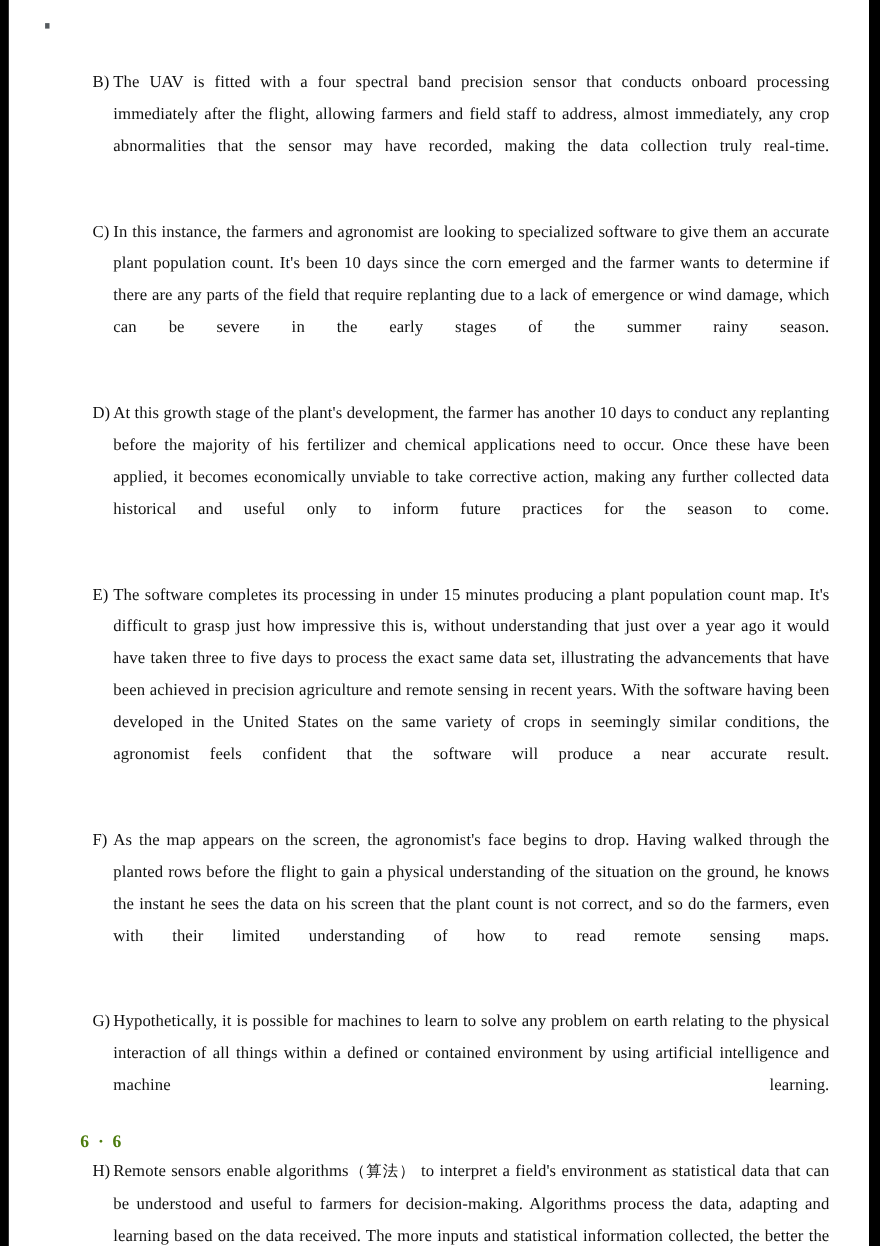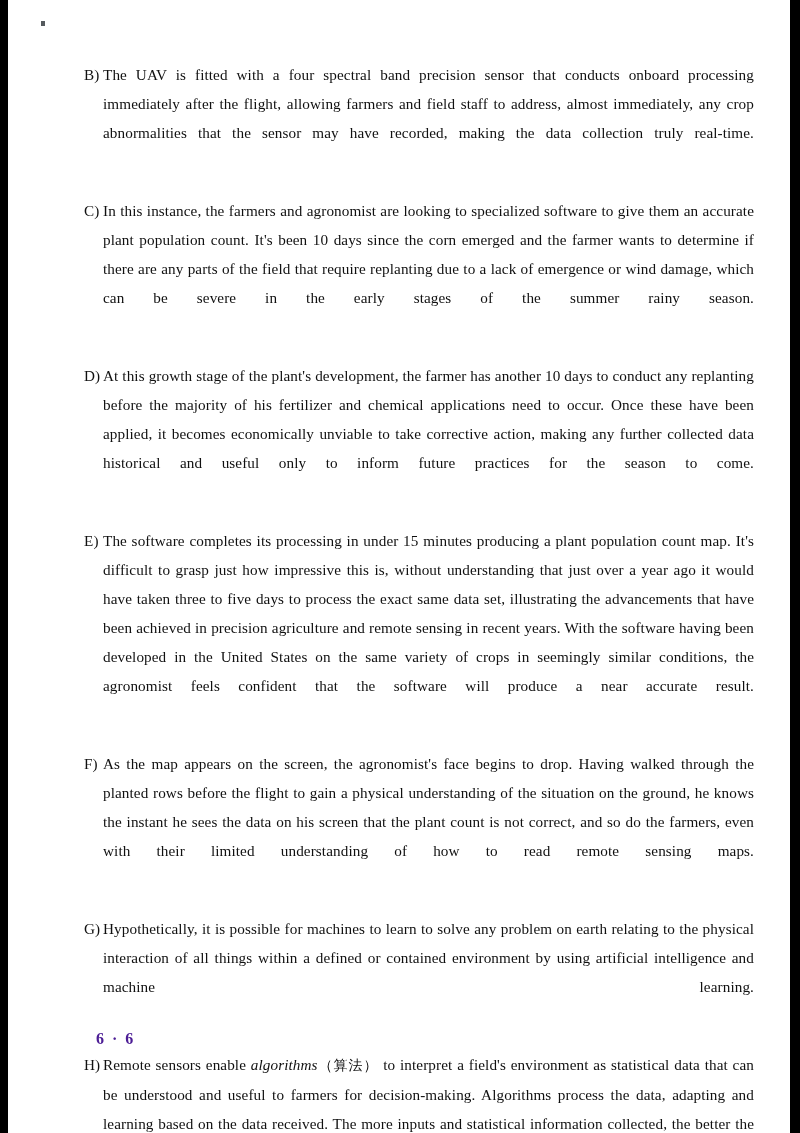--- a/index.html
+++ b/index.html
@@ -65,36 +65,35 @@
     text-justify: inter-word;
     hyphens: none;
   }
   
   .para .body::after {
     content: "";
     display: inline-block;
     width: 100%;
   }
 
-  .term-italic { font-style: italic; }
+  .term-italic { }
   .term-cn {
     font-family: "DejaVu Sans", sans-serif;
     font-style: normal;
     font-size: 14px;
   }
 
   .footer {
     position: absolute;
     left: 73px;
     top: 1030px;
     font-weight: bold;
     font-size: 16px;
     letter-spacing: 2px;
-    color: #4c1d95;
-    margin-left: 23px;
+    color: #4d7c0f;
   }
 </style>
 </head>
 <body>
 
 <div class="page">
 
   <div class="scan-edge left"></div>
   <div class="scan-edge right"></div>
   <div class="scan-speck"></div>

